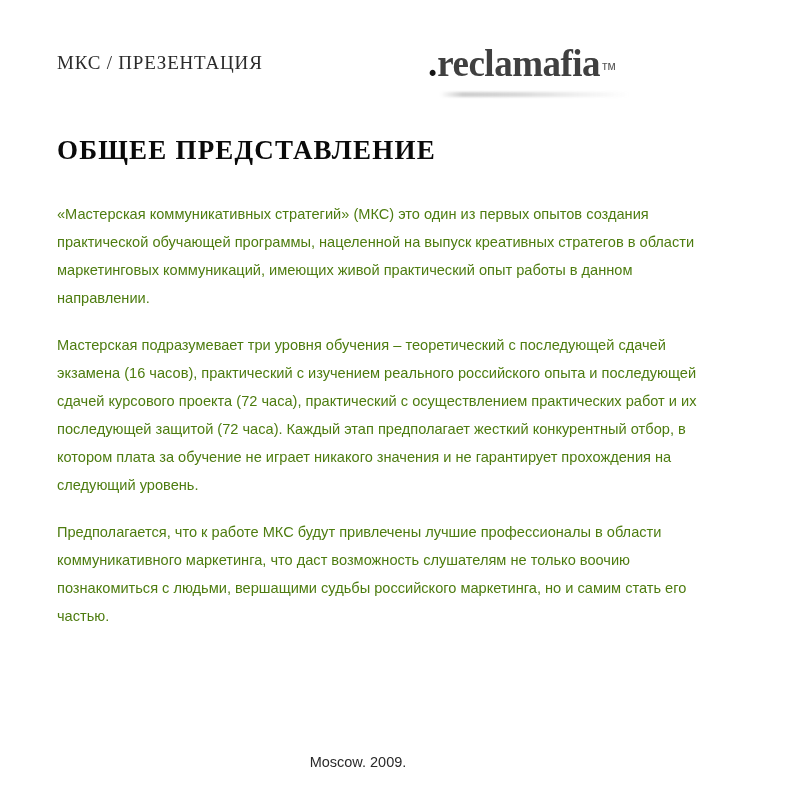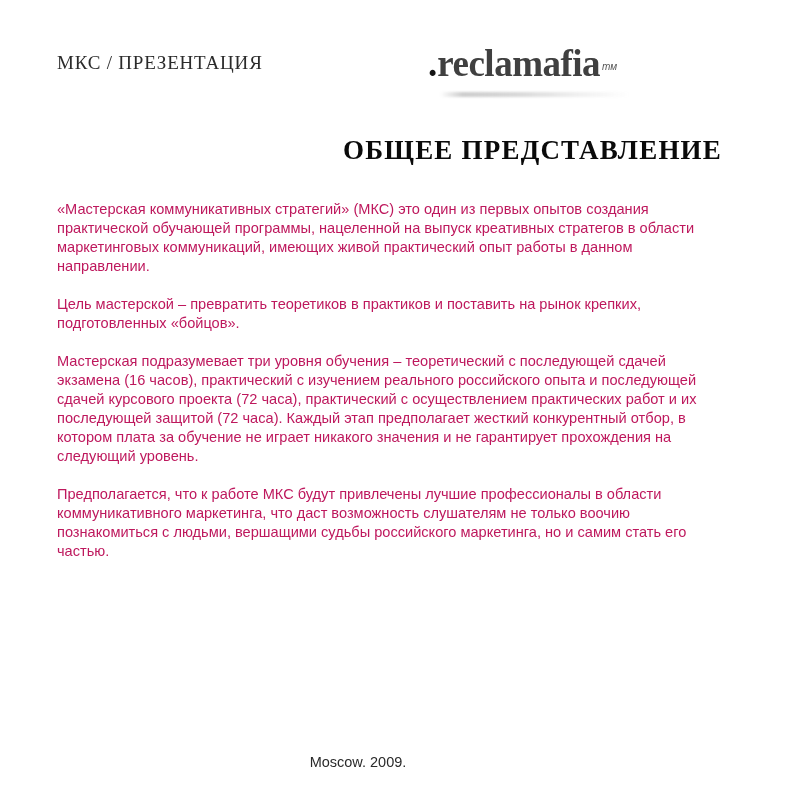--- a/index.html
+++ b/index.html
@@ -56,59 +56,57 @@
   }
   .logo-dot {
     font-family: "Liberation Serif", serif;
     font-size: 37px;
     font-weight: bold;
     color: #141414;
     vertical-align: baseline;
   }
   .logo-tm {
     font-family: "Liberation Sans", sans-serif;
-    font-size: 10px;
+    font-size: 12px;
     color: #555;
     vertical-align: super;
     margin-left: 2px;
-    font-style: italic;
   }
   .logo-smudge {
     position: absolute;
     bottom: -3px;
     left: 12px;
     width: 190px;
     height: 5px;
     background: linear-gradient(90deg, rgba(120,120,120,0.00) 0%, rgba(90,90,90,0.30) 12%, rgba(60,60,60,0.20) 40%, rgba(120,120,120,0.12) 70%, rgba(160,160,160,0.00) 100%);
     filter: blur(1px);
   }
 
   
   .title {
     position: absolute;
     top: 135px;
     left: 57px;
     right: 78px;
-    text-align: right;
     font-family: "Liberation Serif", serif;
     font-weight: bold;
     font-size: 27px;
     letter-spacing: 1.2px;
     color: #0a0a0a;
   }
 
   
   .body-text {
     position: absolute;
     top: 200px;
     left: 57px;
     width: 640px;
     font-size: 14.6px;
-    line-height: 19px;
-    color: #be185d;
+    line-height: 28px;
+    color: #4d7c0f;
   }
   .para {
     margin: 0 0 19px 0;
   }
   .para:last-child {
     margin-bottom: 17px;
   }
 
   
   .footer {
@@ -132,20 +130,19 @@
     <div class="logo">
       <span class="logo-dot">.</span><span class="logo-text">reclamafia</span><span class="logo-tm">тм</span>
       <div class="logo-smudge"></div>
     </div>
   </div>
 
   <div class="title">ОБЩЕЕ ПРЕДСТАВЛЕНИЕ</div>
 
   <div class="body-text">
     <p class="para">«Мастерская коммуникативных стратегий» (МКС) это один из первых опытов создания практической обучающей программы, нацеленной на выпуск креативных стратегов в области маркетинговых коммуникаций, имеющих живой практический опыт работы в данном направлении.</p>
-    <p class="para">Цель мастерской – превратить теоретиков в практиков и поставить на рынок крепких, подготовленных «бойцов».</p>
     <p class="para">Мастерская подразумевает три уровня обучения – теоретический с последующей сдачей экзамена (16 часов), практический с изучением реального российского опыта и последующей сдачей курсового проекта (72 часа),  практический с осуществлением практических работ и их последующей защитой (72 часа). Каждый этап предполагает жесткий конкурентный отбор, в котором плата за обучение не играет никакого значения и не гарантирует прохождения на следующий уровень.</p>
     <p class="para">Предполагается, что к работе МКС будут привлечены лучшие профессионалы в области коммуникативного маркетинга, что даст возможность слушателям не только воочию познакомиться с людьми, вершащими судьбы российского маркетинга, но и самим стать его частью.</p>
   </div>
 
   <div class="footer">Moscow. 2009.</div>
 
 </div>
 
 </body></html>

